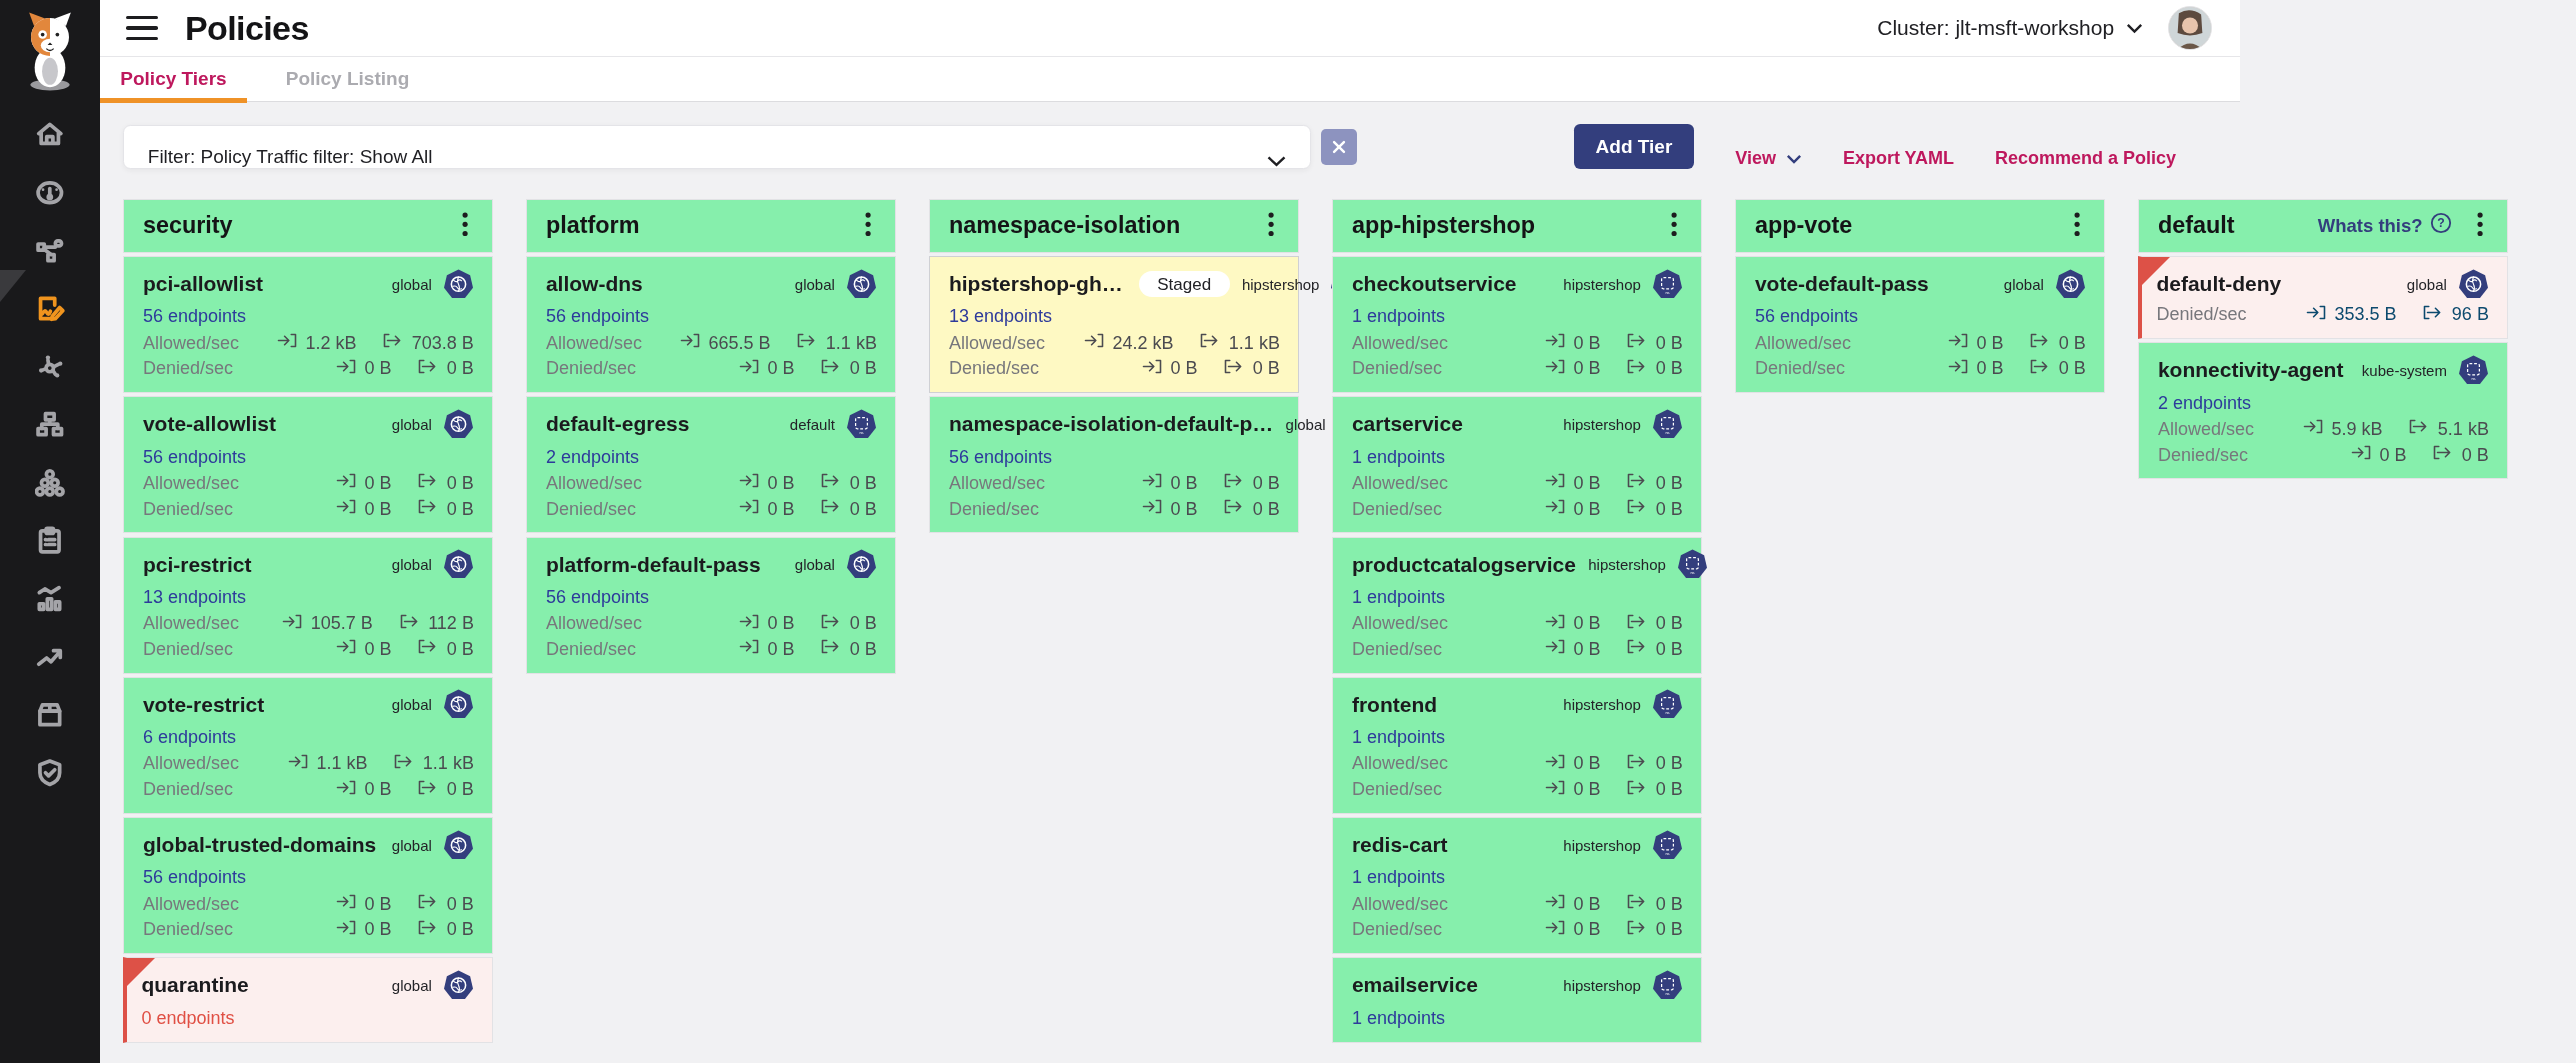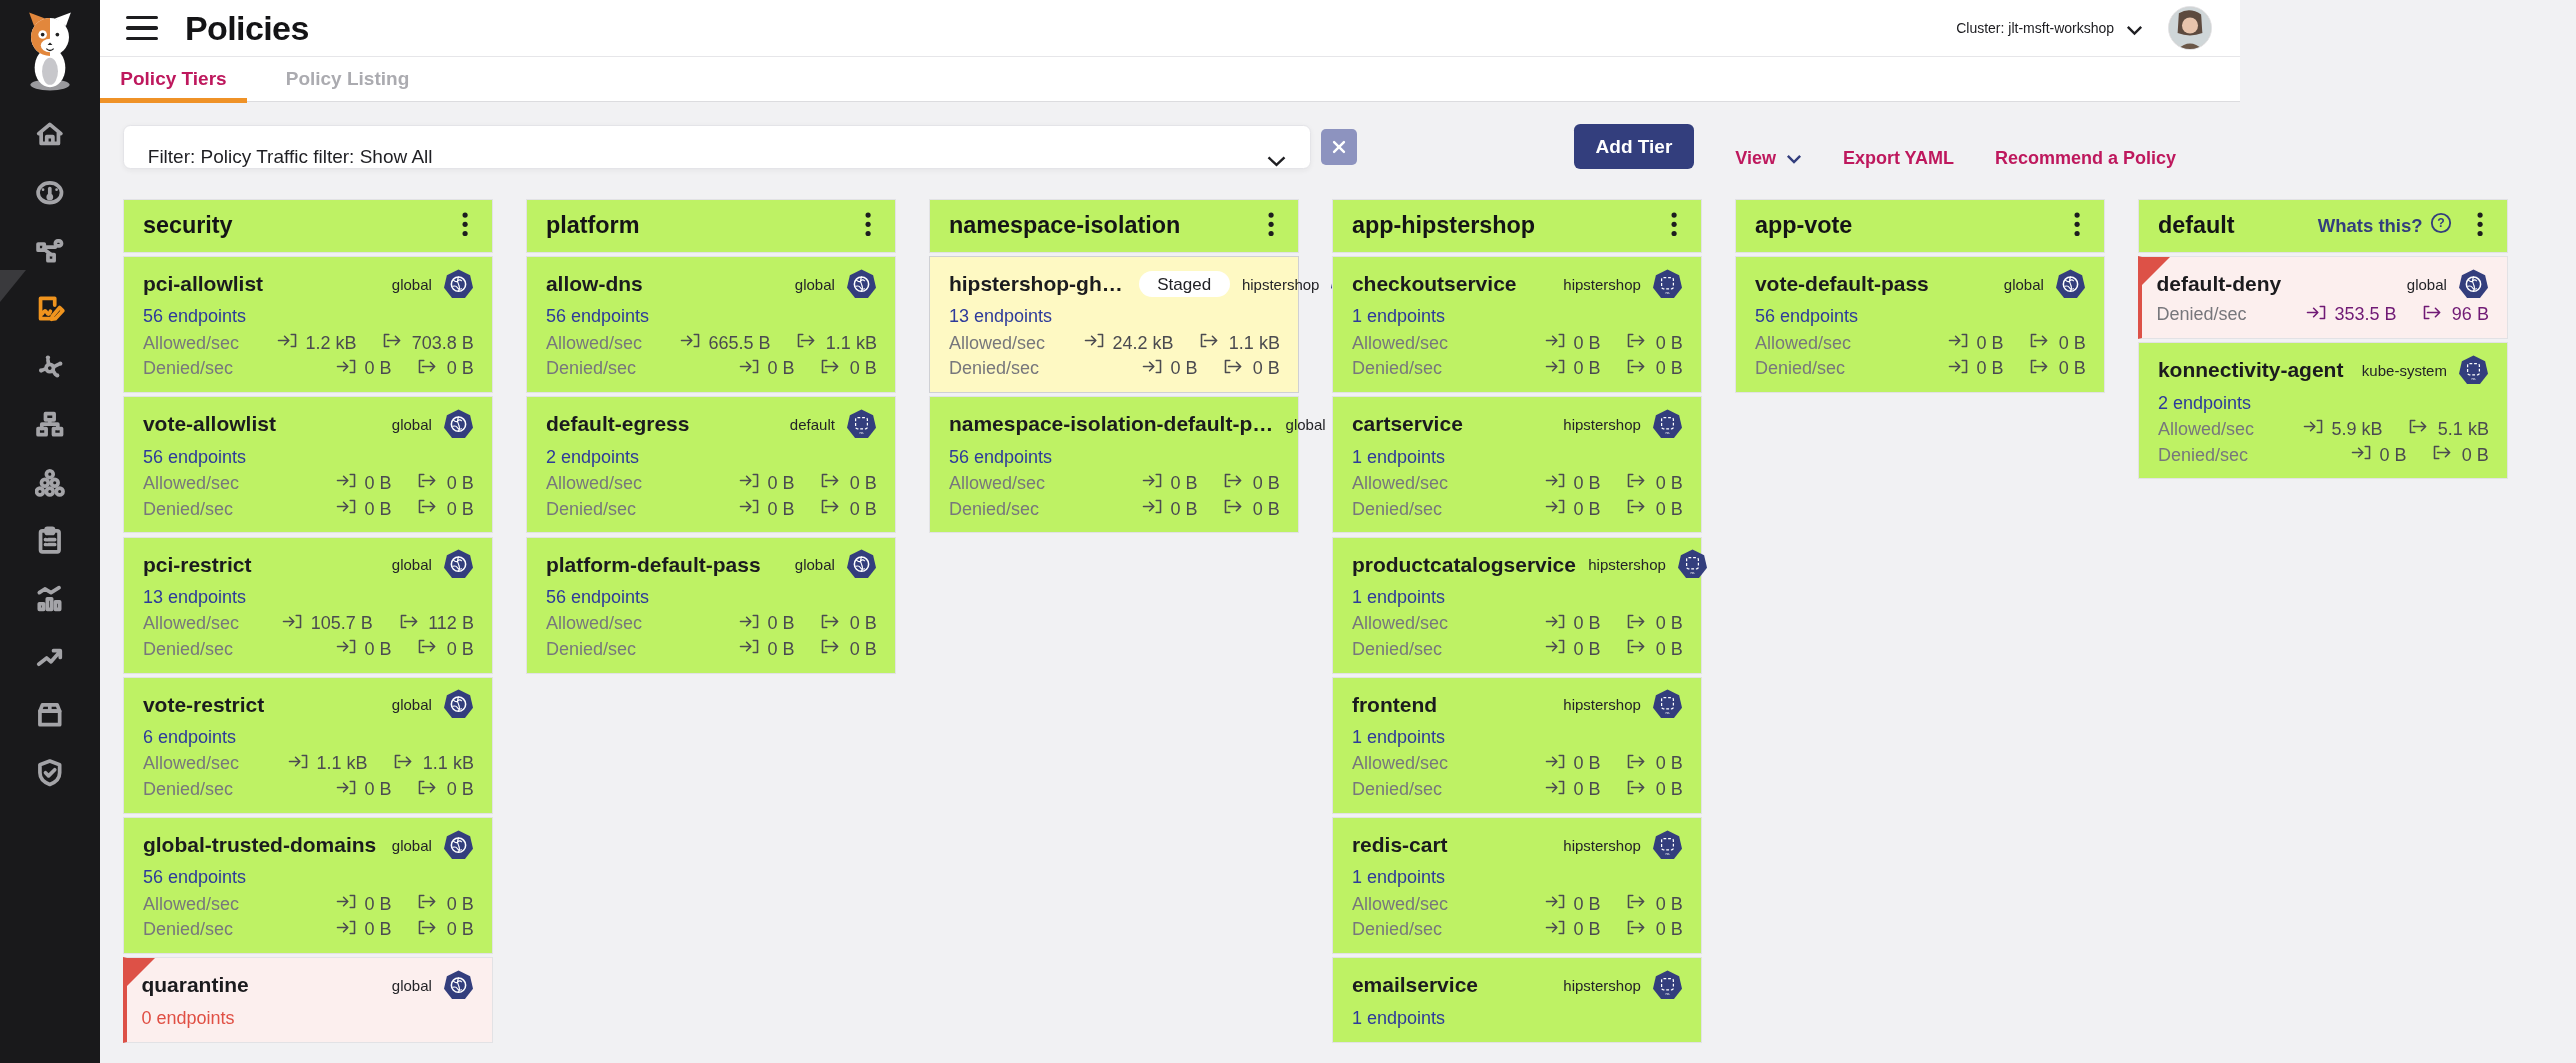--- a/index.html
+++ b/index.html
@@ -16,21 +16,21 @@
   .nav-item svg{width:29.6px;height:29.6px;stroke:#a4a4a8;fill:none;stroke-width:6;stroke-linecap:round;stroke-linejoin:round;}
   .nav-item.active svg{stroke:#f0941e;}
   .sidebar-notch{position:absolute;left:0;top:270px;width:0;height:0;border-left:26px solid #3a3a3d;border-bottom:32px solid transparent;}
   
   .main{position:absolute;left:100px;top:0;width:2140px;height:1064px;}
   .topbar{height:57px;background:#ffffff;border-bottom:1.2px solid #e6e6e9;display:flex;align-items:center;padding:0 28px 0 26px;box-sizing:border-box;}
   .hamburger{width:32px;height:24.6px;display:flex;flex-direction:column;justify-content:space-between;cursor:pointer;}
   .hamburger span{display:block;height:3.7px;background:#1d1d1f;border-radius:1.8px;}
   .page-title{font-size:34px;font-weight:800;color:#141416;margin-left:27px;letter-spacing:-0.6px;}
   .topbar-right{margin-left:auto;display:flex;align-items:center;gap:24.6px;}
-  .cluster{display:flex;align-items:flex-end;gap:12.3px;font-size:14px;color:#202024;cursor:pointer;}
+  .cluster{display:flex;align-items:center;gap:12.3px;font-size:21px;color:#202024;cursor:pointer;}
   .cluster svg{width:17px;height:11px;stroke:#202024;stroke-width:4;fill:none;}
   .avatar{width:42px;height:42px;border-radius:50%;overflow:hidden;border:1.2px solid #e3e3e6;cursor:pointer;background:#d8cfc8;}
   
   .tabbar{height:44px;background:#ffffff;border-bottom:1.8px solid #dcdcdf;display:flex;align-items:stretch;}
   .tab{display:flex;align-items:center;padding:0 20.3px;font-size:19px;font-weight:700;color:#ababb0;position:relative;cursor:pointer;}
   .tab + .tab{margin-left:18.5px;}
   .tab.active{color:#be185d;}
   .tab.active::after{content:"";position:absolute;left:0;right:0;bottom:-1.8px;height:4.9px;background:#ef9227;}
   
   .content{position:relative;height:960px;padding:22px 0 0 23.4px;box-sizing:border-box;}
@@ -40,21 +40,21 @@
   .filter-select svg{width:21px;height:12.3px;stroke:#1f1f23;stroke-width:4;fill:none;}
   .clear-btn{width:36px;height:36px;margin-left:9.9px;background:#8d93bf;border-radius:4.9px;display:flex;align-items:center;justify-content:center;cursor:pointer;border:none;}
   .clear-btn svg{width:16px;height:16px;stroke:#ffffff;stroke-width:4;fill:none;stroke-linecap:round;}
   .toolbar-actions{margin-left:auto;display:flex;align-items:flex-end;gap:41px;}
   .btn-primary{background:#333e7d;color:#fff;font-size:19px;font-weight:600;padding:11.7px 22px;border-radius:6.2px;border:none;cursor:pointer;font-family:inherit;}
   .btn-link{color:#be185d;font-size:18px;font-weight:600;background:none;border:none;cursor:pointer;display:flex;align-items:center;gap:9.9px;font-family:inherit;padding:0;}
   .btn-link svg{width:16px;height:9.9px;stroke:#333e7d;stroke-width:4;fill:none;}
   
   .board{display:flex;gap:33px;margin-top:29.6px;align-items:flex-start;}
   .column{width:370px;display:flex;flex-direction:column;flex:none;}
-  .col-box{background:#bef264;border:0.6px solid #e2e2e5;box-sizing:border-box;}
+  .col-box{background:#86efac;border:0.6px solid #e2e2e5;box-sizing:border-box;}
   .col-header{height:54px;display:flex;align-items:center;padding:0 14.8px 0 18.5px;}
   .col-title{font-size:23.4px;font-weight:700;color:#141416;white-space:nowrap;}
   .col-header .spacer{flex:1;}
   .whats-this{display:flex;align-items:center;gap:7.4px;color:#333e7d;font-size:18.5px;font-weight:600;cursor:pointer;margin-right:16px;text-decoration:none;}
   .whats-this svg{width:22px;height:22px;}
   .kebab{width:24.6px;height:29.6px;display:flex;align-items:center;justify-content:center;cursor:pointer;background:none;border:none;padding:0;}
   .kebab svg{width:6.2px;height:24.6px;fill:#1d1d1f;}
   
   .card{margin-top:3.1px;padding:12.3px 18.5px 13.5px 18.5px;position:relative;cursor:pointer;}
   .card.selected{background:#fef9c3;border-color:#cfd0d4;}
@@ -63,21 +63,21 @@
   .card-head{display:flex;align-items:center;height:29.6px;}
   .policy-name{font-size:21px;font-weight:600;color:#1b1b1e;white-space:nowrap;}
   .badge{margin-left:16px;background:#ffffff;border-radius:615px;padding:4.3px 18.5px;font-size:17px;color:#222226;line-height:1;}
   .scope{margin-left:auto;font-size:15px;color:#242428;padding-left:12.3px;}
   .scope-icon{width:31px;height:31px;margin-left:11px;flex:none;}
   .endpoints{display:inline-block;margin-top:7.4px;font-size:18px;color:#2d3a9b;text-decoration:none;cursor:pointer;}
   .endpoints.alert{color:#e04f44;}
   .metric{display:flex;align-items:center;margin-top:6px;height:19.7px;font-size:18px;}
   .metric .mlabel{color:#77777c;}
   .mvals{margin-left:auto;display:flex;align-items:center;gap:26px;color:#4b4b50;}
-  .mvals.alert{color:#701a75;}
+  .mvals.alert{color:#0c4a6e;}
   .mgroup{display:flex;align-items:center;gap:7.4px;white-space:nowrap;}
   .mgroup svg{width:22px;height:17px;stroke:currentColor;stroke-width:2.6;fill:none;stroke-linecap:round;stroke-linejoin:round;flex:none;}
 </style>
 </head>
 <body>
 
 <aside class="sidebar">
   <svg class="logo" viewBox="0 0 100 132">
     <ellipse cx="50" cy="122" rx="32" ry="9" fill="#9a9a9e"></ellipse>
     <ellipse cx="50" cy="94" rx="25" ry="32" fill="#ffffff"></ellipse>

